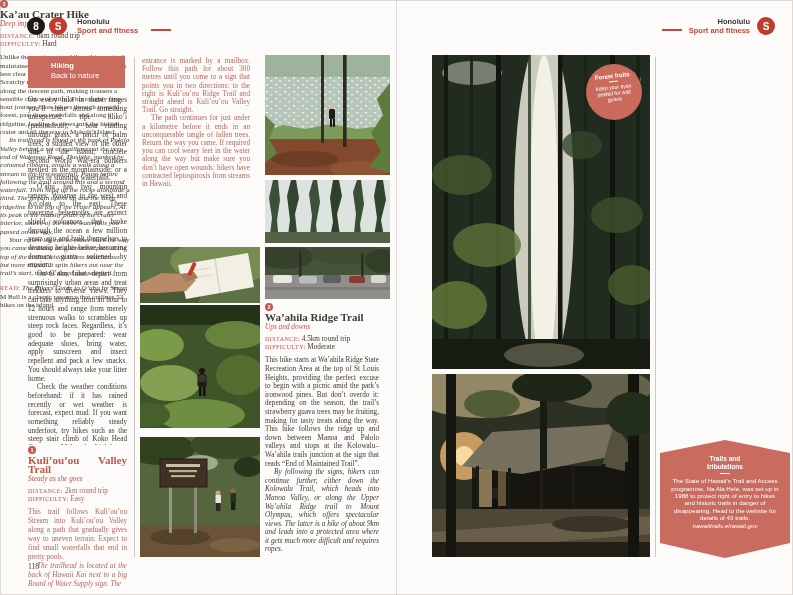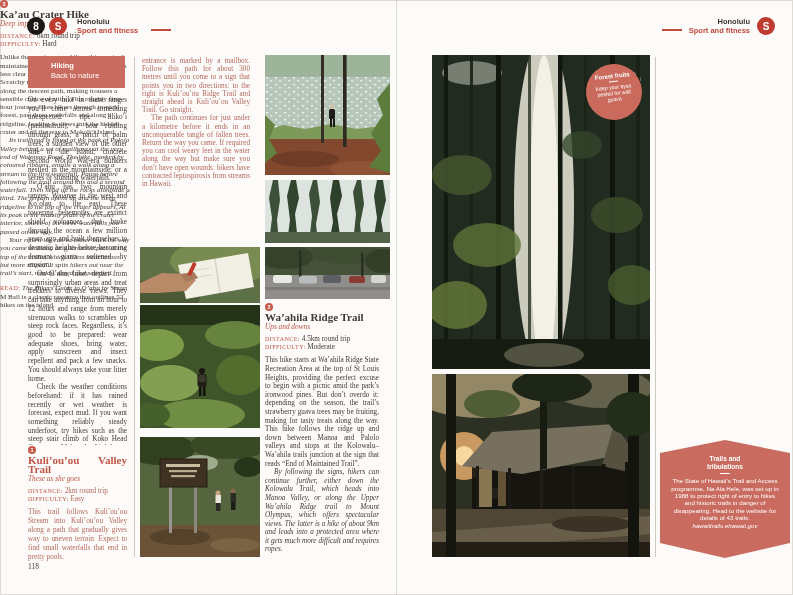--- a/index.html
+++ b/index.html
@@ -107,27 +107,28 @@
     <p>O’ahu has two mountain ranges: Waianae to the west and Ko’olau to the east. These towering behemoths are extinct shield volcanoes that broke through the ocean a few million years ago and built themselves to dramatic heights before becoming dormant giants softened by erosion.</p>
     <p>On O’ahu, hikes depart from surprisingly urban areas and treat trekkers to diverse views. They can take anything from an hour to 12 hours and range from merely strenuous walks to scrambles up steep rock faces. Regardless, it’s good to be prepared: wear adequate shoes, bring water, apply sunscreen and insect repellent and pack a few snacks. You should always take your litter home.</p>
     <p>Check the weather conditions beforehand: if it has rained recently or wet weather is forecast, expect mud. If you want something reliably steady underfoot, try hikes such as the steep stair climb of Koko Head Crater or Makapu’u Lighthouse Trail, a paved hike that leads to old military bunkers and a view of the lighthouse. They will be drier but busier.</p>
   </div>
 
   <div class="trail-block t1">
     <div class="num-badge">
         <span>1</span>
       </div>
     <div class="trail-title t-red">Kuli’ou’ou Valley Trail</div>
-    <div class="trail-tagline">These as she goes</div>
+    <div class="trail-tagline">Steady as she goes</div>
     <div class="stats val-red">
       <div class="stat"><span class="stat-label">DISTANCE:</span> <span class="stat-val">2km round trip</span></div>
       <div class="stat"><span class="stat-label">DIFFICULTY:</span> <span class="stat-val">Easy</span></div>
     </div>
     <div class="trail-body red-body">
       <p>This trail follows Kuli’ou’ou Stream into Kuli’ou’ou Valley along a path that gradually gives way to uneven terrain. Expect to find small waterfalls that end in pretty pools.</p>
+      <p>The trailhead is located at the back of Hawaii Kai next to a big Board of Water Supply sign. The</p>
     </div>
   </div>
 
   <div class="col col2 red-body">
     <p>entrance is marked by a mailbox. Follow this path for about 300 metres until you come to a sign that points you in two directions: to the right is Kuli’ou’ou Ridge Trail and straight ahead is Kuli’ou’ou Valley Trail. Go straight.</p>
     <p>The path continues for just under a kilometre before it ends in an unconquerable tangle of fallen trees. Return the way you came. If required you can cool weary feet in the water along the way but make sure you don’t have open wounds: hikers have contracted leptospirosis from streams in Hawaii.</p>
   </div>
 
   <div class="photo" style="left:140px;top:247px;width:120px;height:56px;">
     <svg viewBox="0 0 120 56" preserveAspectRatio="none">

